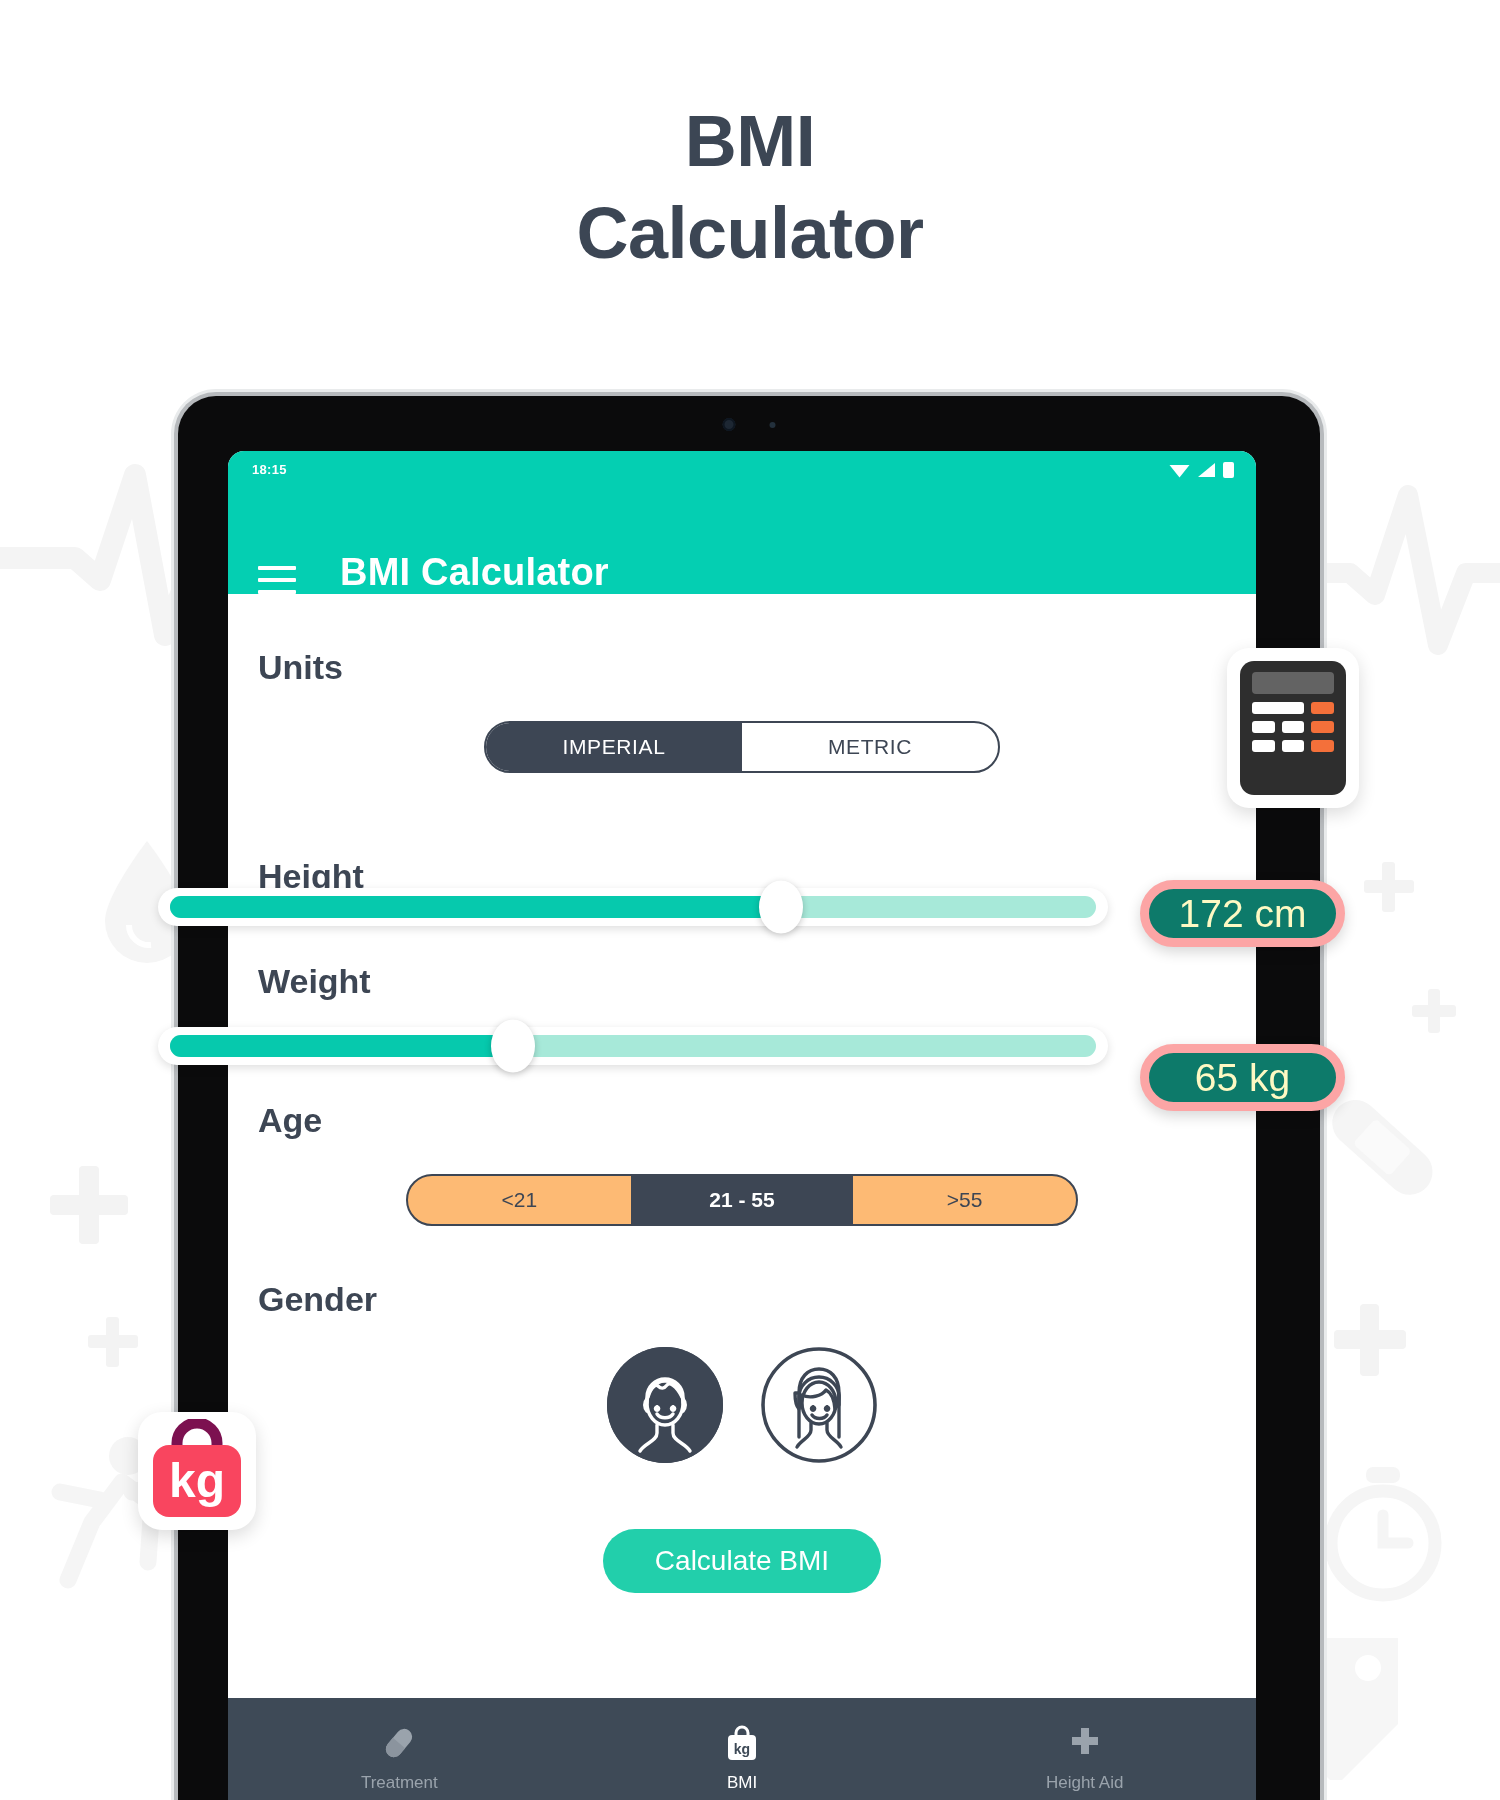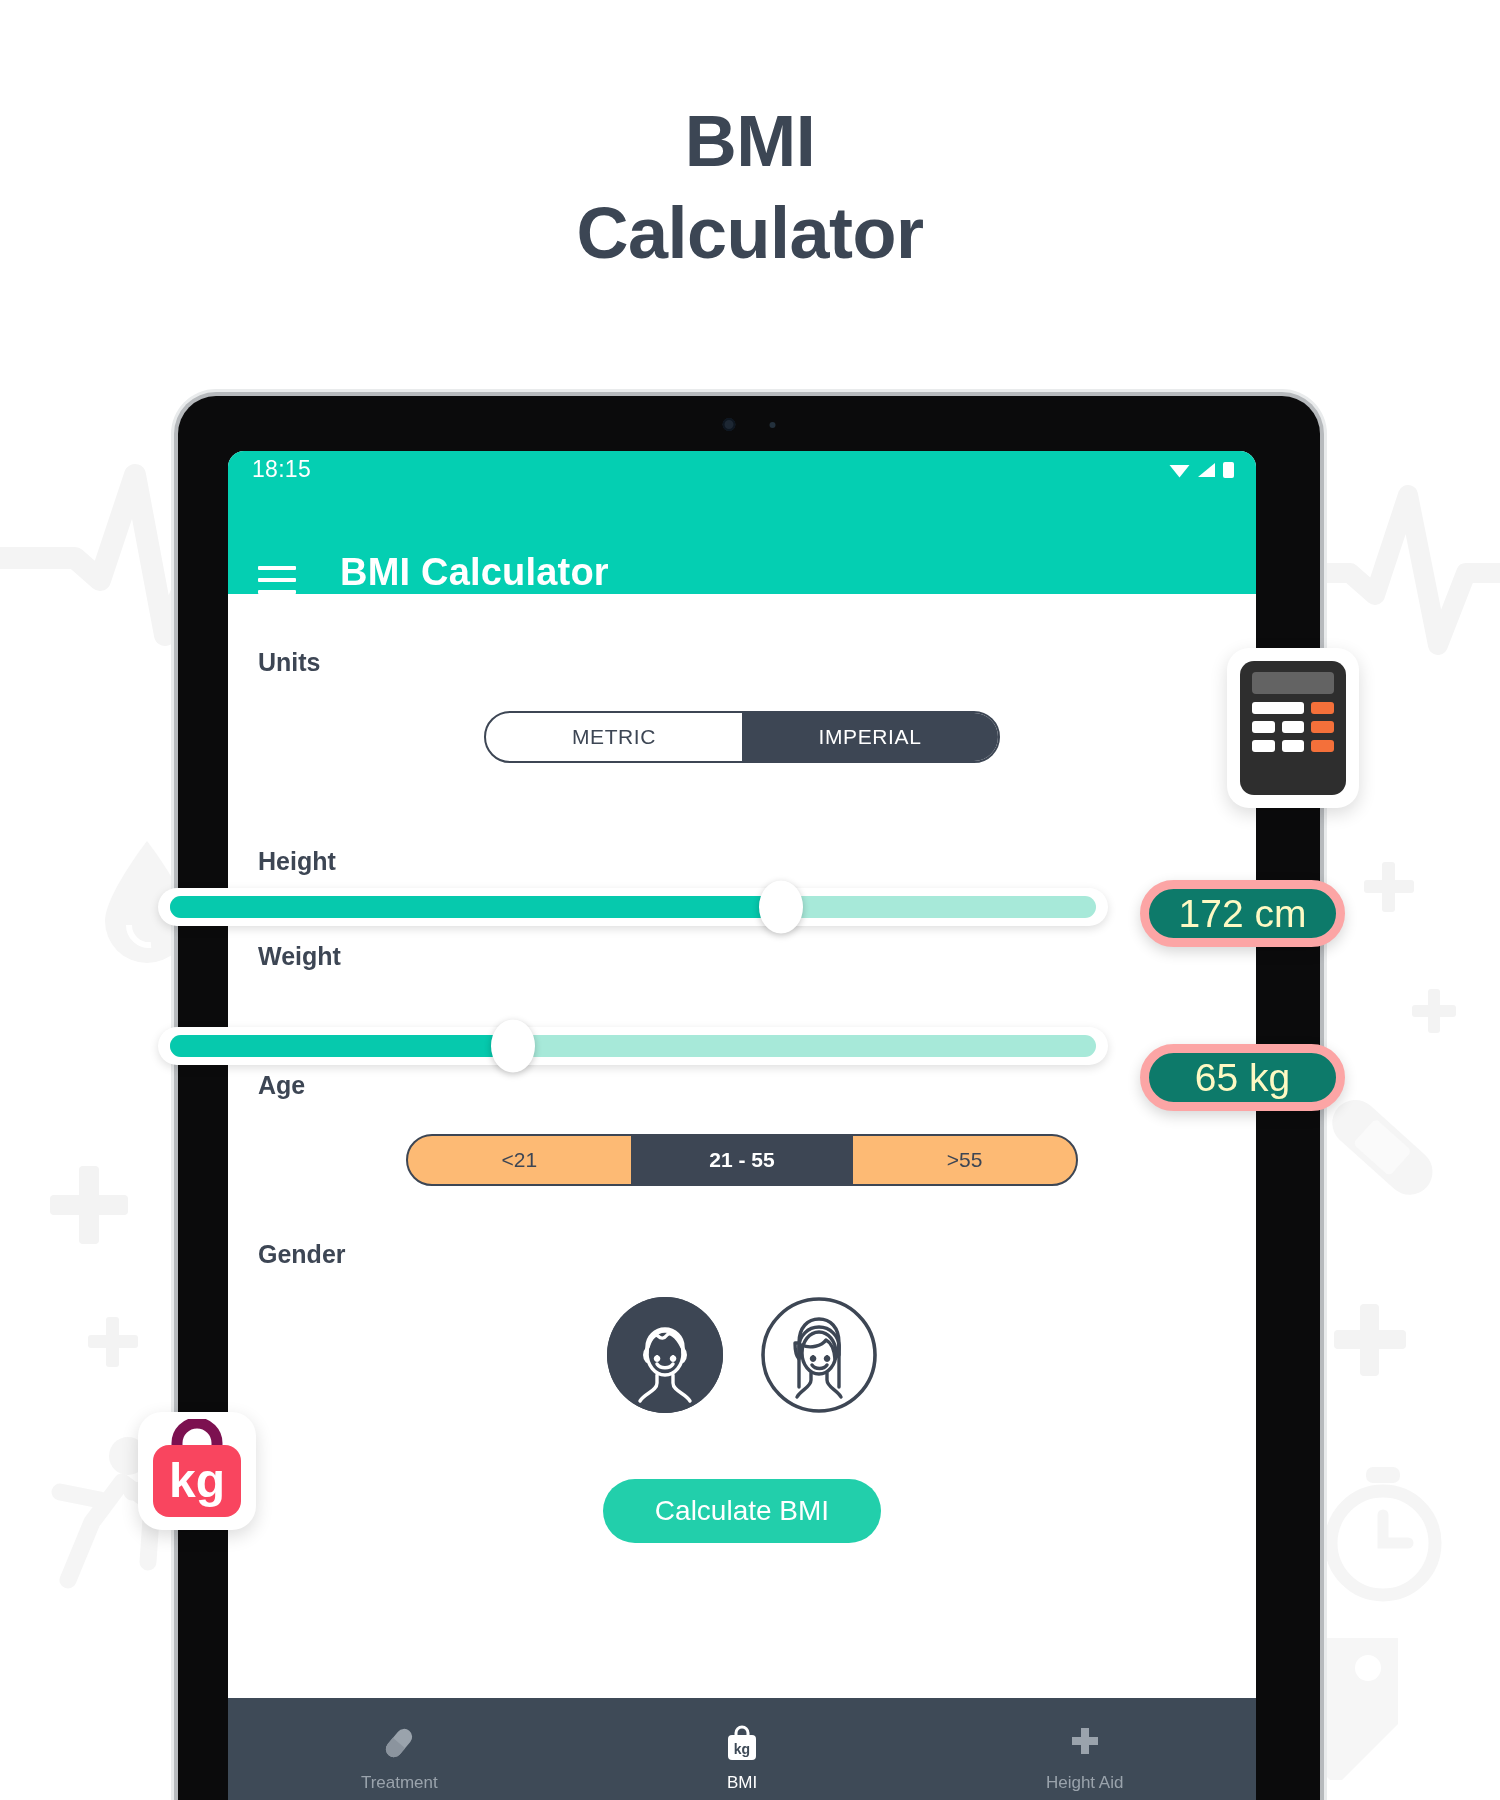--- a/index.html
+++ b/index.html
@@ -57,38 +57,38 @@
     overflow:hidden;
   }
 
   
   #status-bar {
     height:37px; background:#04cfb2;
     display:flex; align-items:center; justify-content:space-between;
     padding:0 22px 0 24px;
     color:#ffffff;
   }
-  #status-time { font-size:23px; font-weight:400; letter-spacing:0.3px; }
+  #status-time { font-size:13px; font-weight:700; letter-spacing:0.3px; }
   #status-icons { display:flex; align-items:center; gap:7px; }
 
   
   #app-bar {
     height:106px; background:#04cfb2;
     display:flex; align-items:flex-end; gap:44px;
     padding-left:30px;
   }
   #hamburger { width:38px; display:flex; flex-direction:column; gap:8px; cursor:pointer; }
   #hamburger span { display:block; height:4px; background:#ffffff; border-radius:1px; }
   #app-bar-title { color:#ffffff; font-size:38px; font-weight:bold; letter-spacing:0.2px; }
 
   
   #content { padding:0 30px; position:relative; height:1104px; }
 
   .section-label {
-    font-size:25px; font-weight:bold; color:#3d4654;
+    font-size:34px; font-weight:bold; color:#3d4654;
     margin-left:0px;
   }
   #label-units  { padding-top:54px; }
   #label-height { padding-top:84px; }
   #label-weight { padding-top:66px; }
   #label-age    { padding-top:100px; }
   #label-gender { padding-top:54px; }
 
   
   #units-toggle {
@@ -301,22 +301,22 @@
           <span></span>
           <span></span>
       </div>
       <div id="app-bar-title">BMI Calculator</div>
     </div>
 
     <div id="content">
 
       <div class="section-label" id="label-units">Units</div>
       <div id="units-toggle">
+        <div class="seg active">IMPERIAL</div>
         <div class="seg">METRIC</div>
-        <div class="seg active">IMPERIAL</div>
       </div>
 
       <div class="section-label" id="label-height">Height</div>
 
       <div class="section-label" id="label-weight">Weight</div>
 
       <div class="section-label" id="label-age">Age</div>
       <div id="age-toggle">
         <div class="seg">&lt;21</div>
         <div class="seg active">21 - 55</div>

